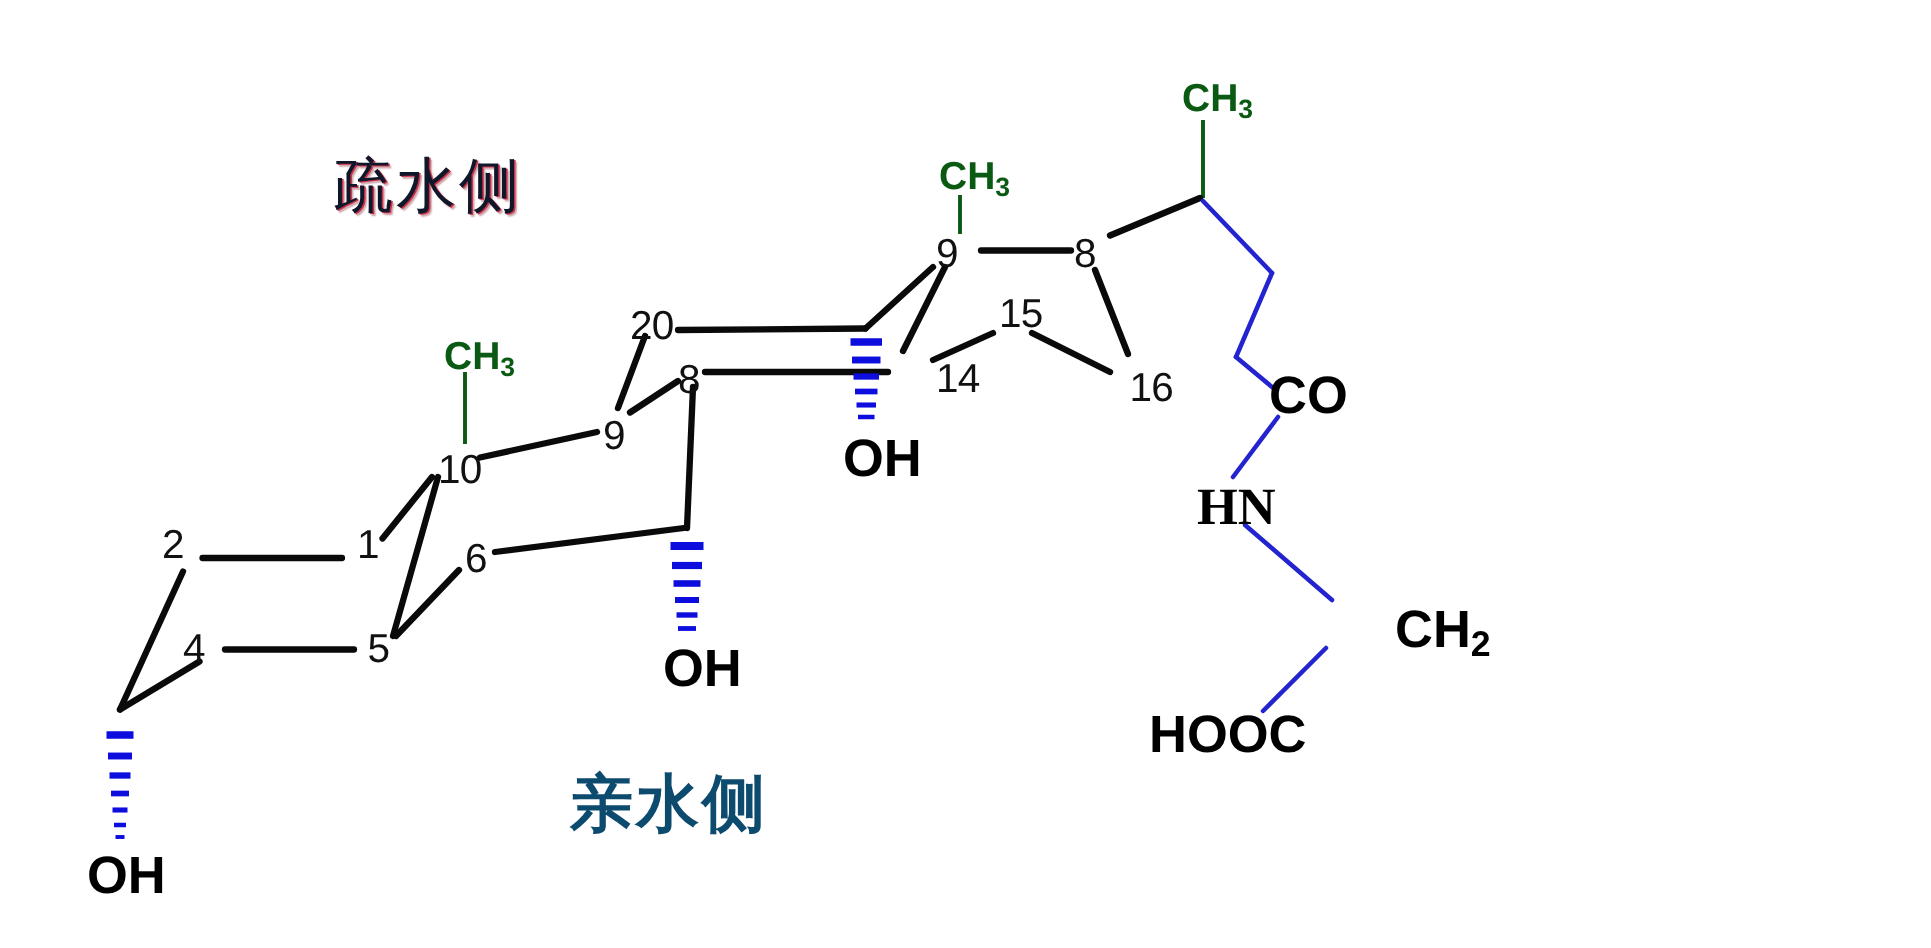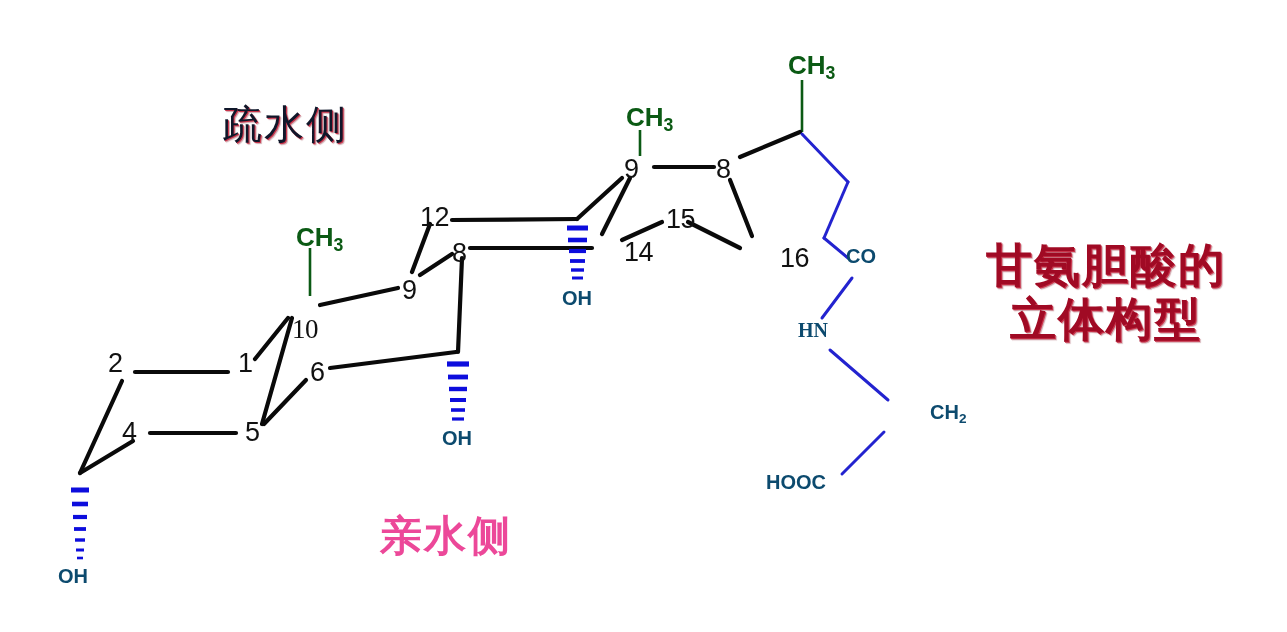--- a/index.html
+++ b/index.html
@@ -61,22 +61,22 @@
     font-weight: 400;
     letter-spacing: -0.5px;
   }
   .grp-green {
     font-size: 26px;
     color: #0b5a14;
     font-weight: bold;
     text-align: right;
   }
   .grp-blue {
-    font-size: 20px;
-    color: #0c4a6e;
+    font-size: 35px;
+    color: #000000;
     font-weight: bold;
     text-align: right;
   }
   .grp-green sub, .grp-blue sub {
     font-size: 0.68em;
     vertical-align: -0.28em;
     font-weight: bold;
   }
   .cn-red {
     font-size: 40px;
@@ -92,21 +92,21 @@
     color: #a00a24;
     font-family: "DejaVu Sans", sans-serif;
     text-shadow: 1px 1px 0 #c9334a, 2px 2px 1px rgba(120,0,20,0.35);
     letter-spacing: 2px;
     text-align: center;
     line-height: 1.18;
   }
   .cn-black {
     font-size: 42px;
     font-weight: bold;
-    color: #ec4899;
+    color: #0c4a6e;
     font-family: "DejaVu Sans", sans-serif;
     letter-spacing: 2px;
   }
 </style>
 </head>
 <body>
 
 <div id="canvas">
 
   <svg id="structure" viewBox="0 0 1287 632" xmlns="http://www.w3.org/2000/svg">
@@ -219,42 +219,38 @@
 
   </svg>
 
   <span class="lbl num" style="left:108px; top:350px;">2</span>
   <span class="lbl num" style="left:238px; top:350px;">1</span>
   <span class="lbl num" style="left:122px; top:419px;">4</span>
   <span class="lbl num" style="left:245px; top:419px;">5</span>
   <span class="lbl num" style="left:310px; top:359px;">6</span>
   <span class="lbl num" style="left:452px; top:240px;">8</span>
   <span class="lbl num" style="left:402px; top:277px;">9</span>
-  <span class="lbl num" style="left:292px; top:316px;font-family:Liberation Serif, serif;">10</span>
-  <span class="lbl num" style="left:420px; top:204px;">12</span>
+  <span class="lbl num" style="left:292px; top:300px;">10</span>
+  <span class="lbl num" style="left:420px; top:204px;">20</span>
   <span class="lbl num" style="left:624px; top:156px;">9</span>
   <span class="lbl num" style="left:624px; top:239px;">14</span>
-  <span class="lbl num" style="left:666px; top:206px;">15</span>
-  <span class="lbl num" style="left:780px; top:245px;">16</span>
+  <span class="lbl num" style="left:666px; top:196px;">15</span>
+  <span class="lbl num" style="left:753px; top:245px;">16</span>
   <span class="lbl num" style="left:716px; top:156px;">8</span>
 
   <span class="lbl grp-green" style="left:296px; top:224px;"><span>CH</span><sub>3</sub></span>
   <span class="lbl grp-green" style="left:626px; top:104px;"><span>CH</span><sub>3</sub></span>
   <span class="lbl grp-green" style="left:788px; top:52px;"><span>CH</span><sub>3</sub></span>
 
   <span class="lbl grp-blue" style="left:58px;  top:566px;">OH</span>
   <span class="lbl grp-blue" style="left:442px; top:428px;">OH</span>
   <span class="lbl grp-blue" style="left:562px; top:288px;">OH</span>
 
   <span class="lbl grp-blue" style="left:846px; top:246px;">CO</span>
   <span class="lbl grp-blue" style="left:798px; top:320px;font-family:Liberation Serif, serif;">HN</span>
   <span class="lbl grp-blue" style="left:882px; top:402px;margin-left:48px;"><span>CH</span><sub>2</sub></span>
   <span class="lbl grp-blue" style="left:766px; top:472px;">HOOC</span>
 
   <span class="lbl cn-red" style="left:222px; top:104px;">疏水侧</span>
   <span class="lbl cn-black" style="left:380px; top:515px;">亲水侧</span>
 
-  <div class="lbl cn-title" style="left:966px; top:238px; width:280px;">
-    <div>甘氨胆酸的</div>
-    <div>立体构型</div>
-  </div>
 
 </div>
 
 </body></html>

